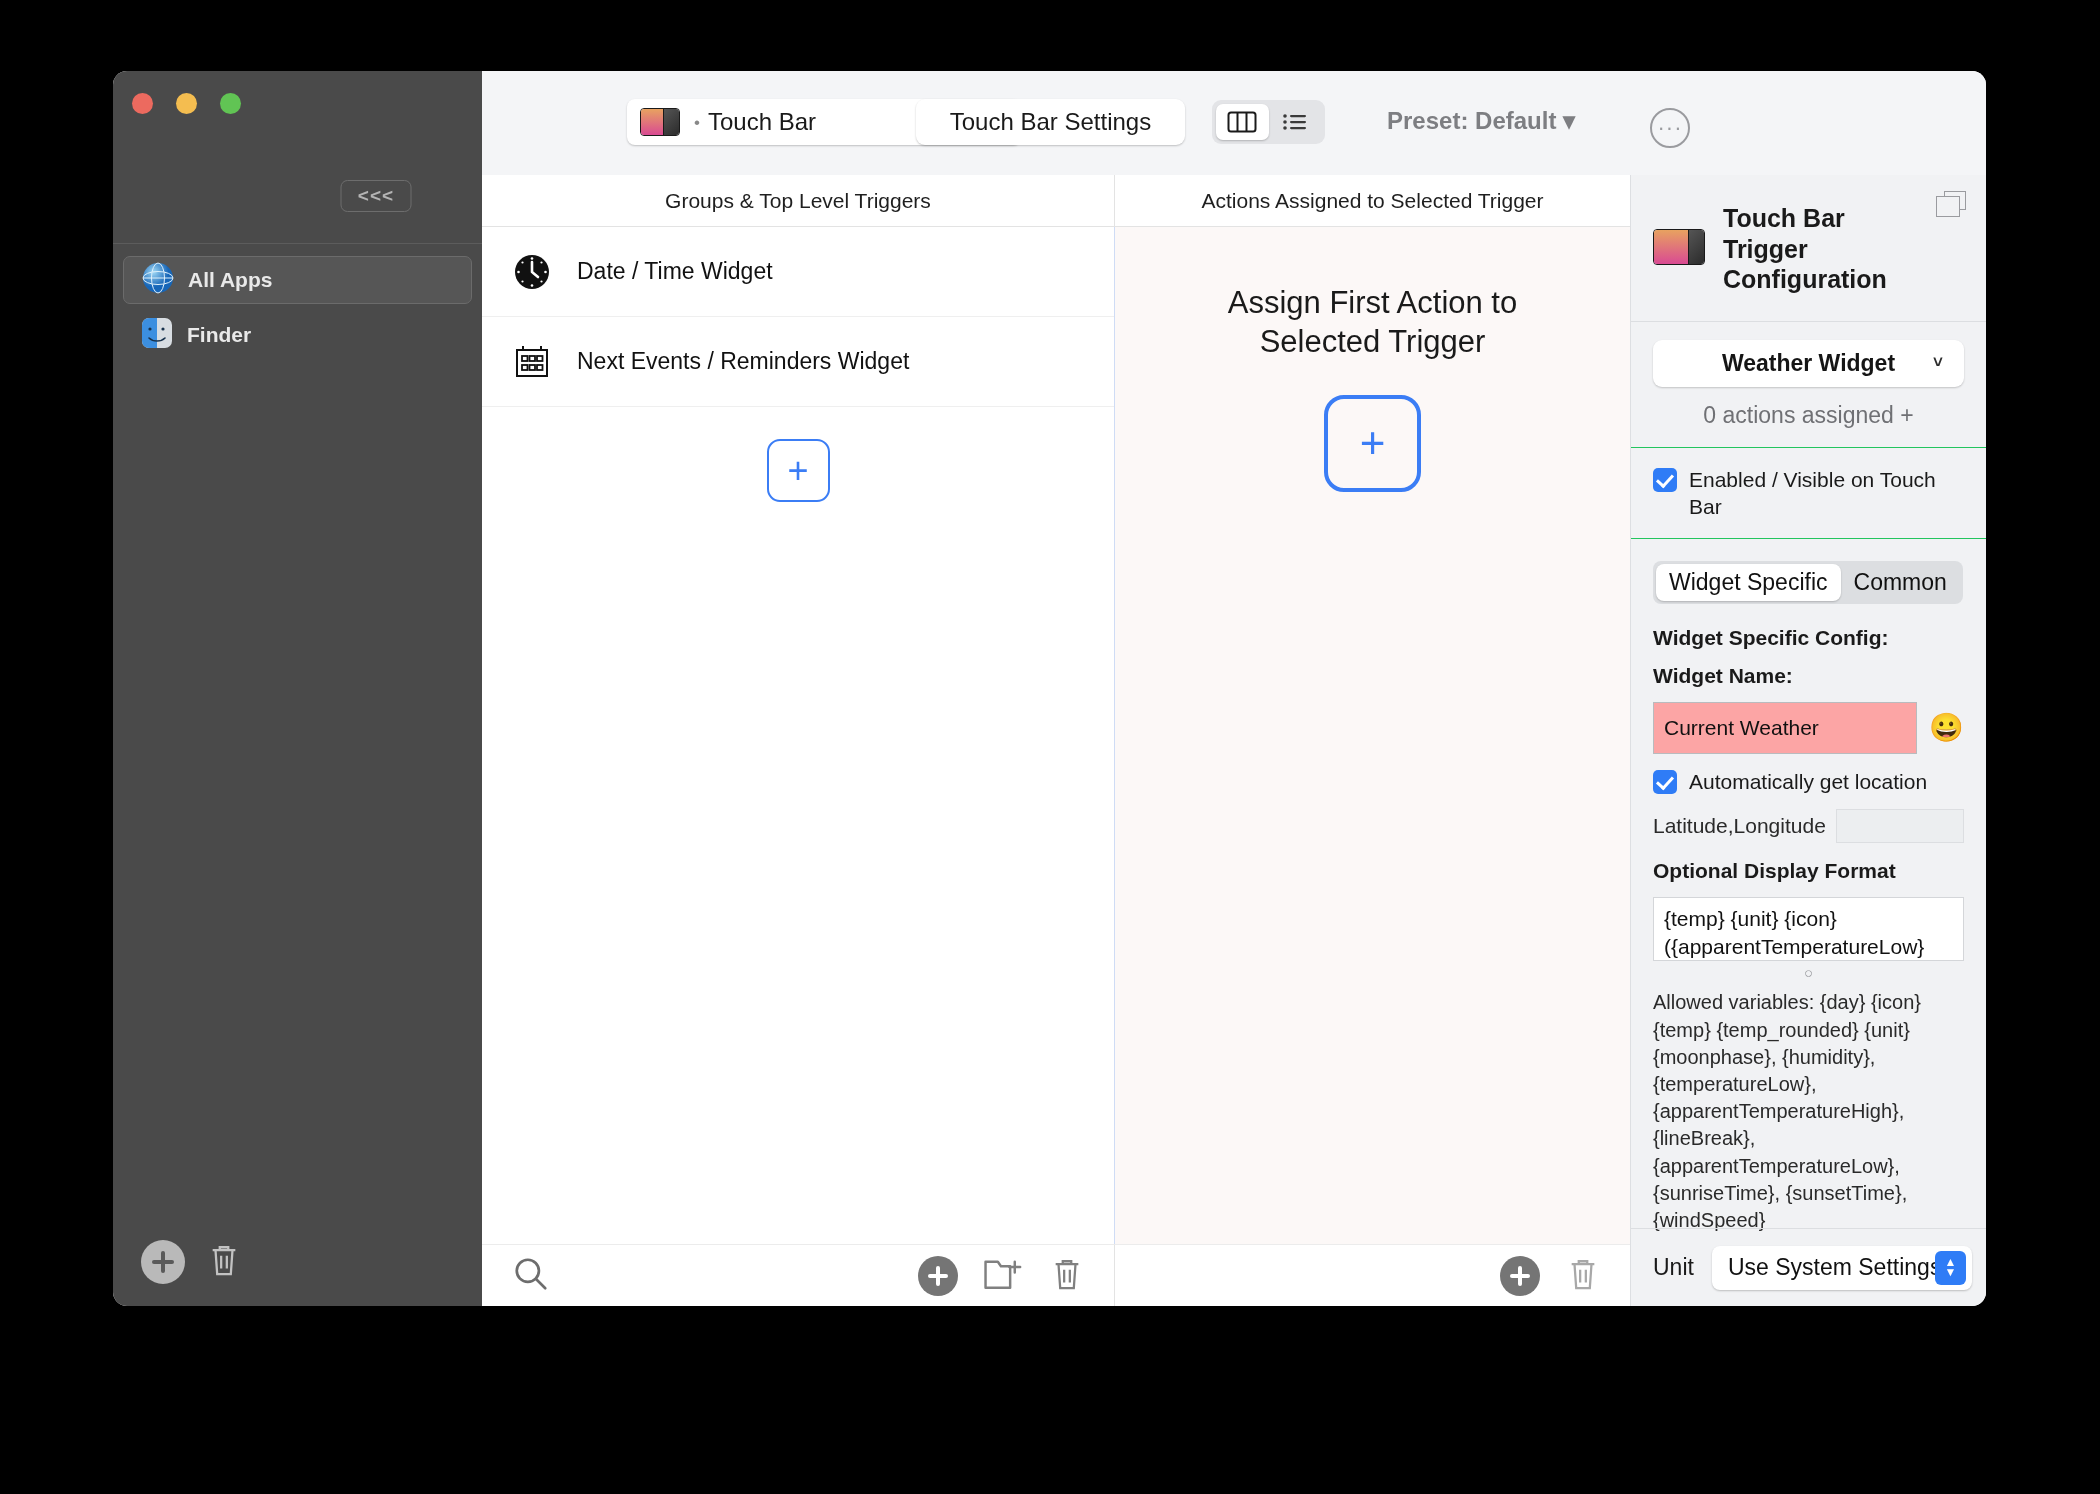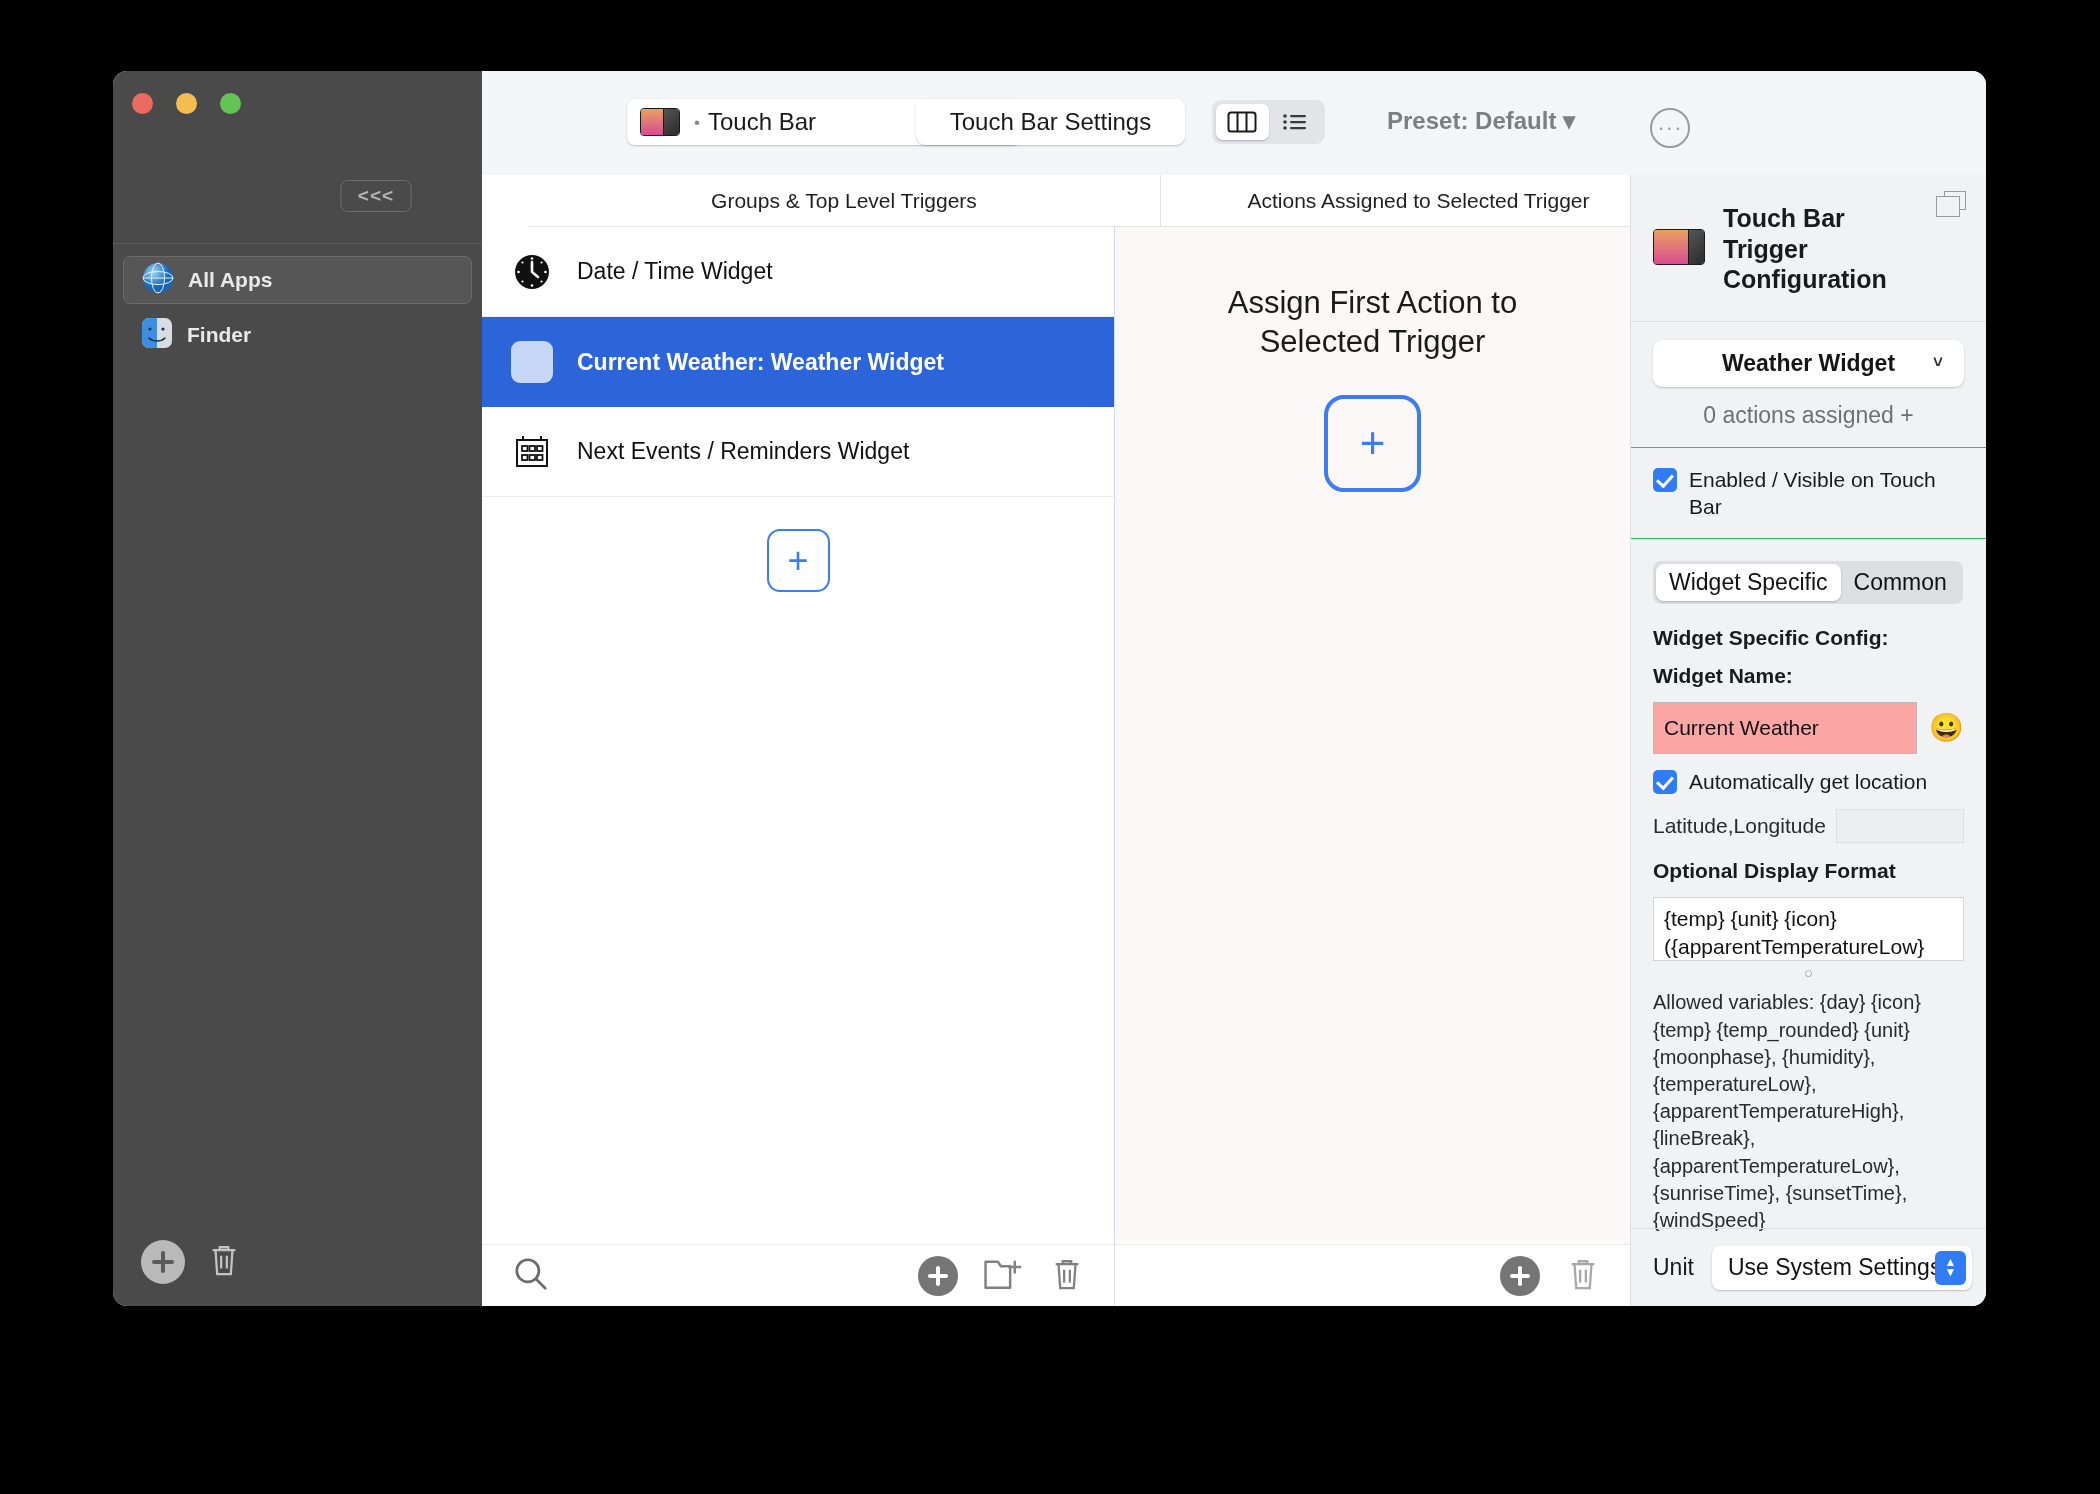--- a/index.html
+++ b/index.html
@@ -66,21 +66,21 @@
   .seg > div{flex:1;display:flex;align-items:center;justify-content:center;border-radius:7px;}
   .seg .on{background:#fff;box-shadow:0 1px 2px rgba(0,0,0,.22);}
   .preset{
     position:absolute;left:905px;top:36px;font-size:24px;font-weight:bold;color:#7d7e82;white-space:nowrap;
   }
   .more-btn{position:absolute;left:1168px;top:37px;width:36px;height:36px;border-radius:50%;border:2px solid #9a9b9f;
     display:flex;align-items:center;justify-content:center;color:#9a9b9f;font-size:22px;letter-spacing:1px;line-height:0;}
 
   
   .colhead{position:absolute;top:104px;height:52px;background:#fff;display:flex;align-items:center;justify-content:center;
-    font-size:21px;color:#1f1f1f;border-bottom:1px solid #e3e3e3;box-sizing:border-box;margin-left:46px;}
+    font-size:21px;color:#1f1f1f;border-bottom:1px solid #e3e3e3;box-sizing:border-box;}
   #head-groups{left:369px;width:632px;}
   #head-actions{left:1001px;width:516px;border-left:1px solid #e3e3e3;}
 
   
   .groups{position:absolute;left:369px;top:156px;width:632px;bottom:62px;background:#fff;overflow:hidden;}
   .trigger-row{position:relative;height:90px;display:flex;align-items:center;gap:24px;padding-left:29px;box-sizing:border-box;
     font-size:23px;color:#111;border-bottom:1px solid #efefef;}
   .trigger-row.selected{background:#2c64da;color:#fff;font-weight:bold;border-bottom:none;}
   .trigger-row.selected:after{
     content:"";position:absolute;right:-16px;top:50%;transform:translateY(-50%) rotate(45deg);
@@ -279,26 +279,20 @@
               <circle cx="29.5" cy="29.5" r="1.1"></circle>
             <circle cx="10.5" cy="29.5" r="1.1"></circle>
               <circle cx="10.5" cy="10.5" r="1.1"></circle>
           </g>
           <path d="M20 20 L20 10 M20 20 L26 25" stroke="#fff" stroke-width="2.6" stroke-linecap="round"></path>
         </svg>
       </span>
       <span>Date / Time Widget</span>
     </div>
 
-    <div class="trigger-row selected">
-      <span class="row-icon">
-          <span class="sq-icon"></span>
-        </span>
-      <span>Current Weather: Weather Widget</span>
-    </div>
 
     <div class="trigger-row">
       <span class="row-icon">
         <svg width="40" height="40" viewBox="0 0 40 40">
           <rect x="5" y="8" width="30" height="26" fill="none" stroke="#111" stroke-width="2"></rect>
           <path d="M11 8V4M29 8V4" stroke="#111" stroke-width="2"></path>
           <g fill="none" stroke="#111" stroke-width="1.8">
             <rect x="10" y="14" width="5.5" height="5"></rect>
               <rect x="17.5" y="14" width="5.5" height="5"></rect>
               <rect x="25" y="14" width="5.5" height="5"></rect>

